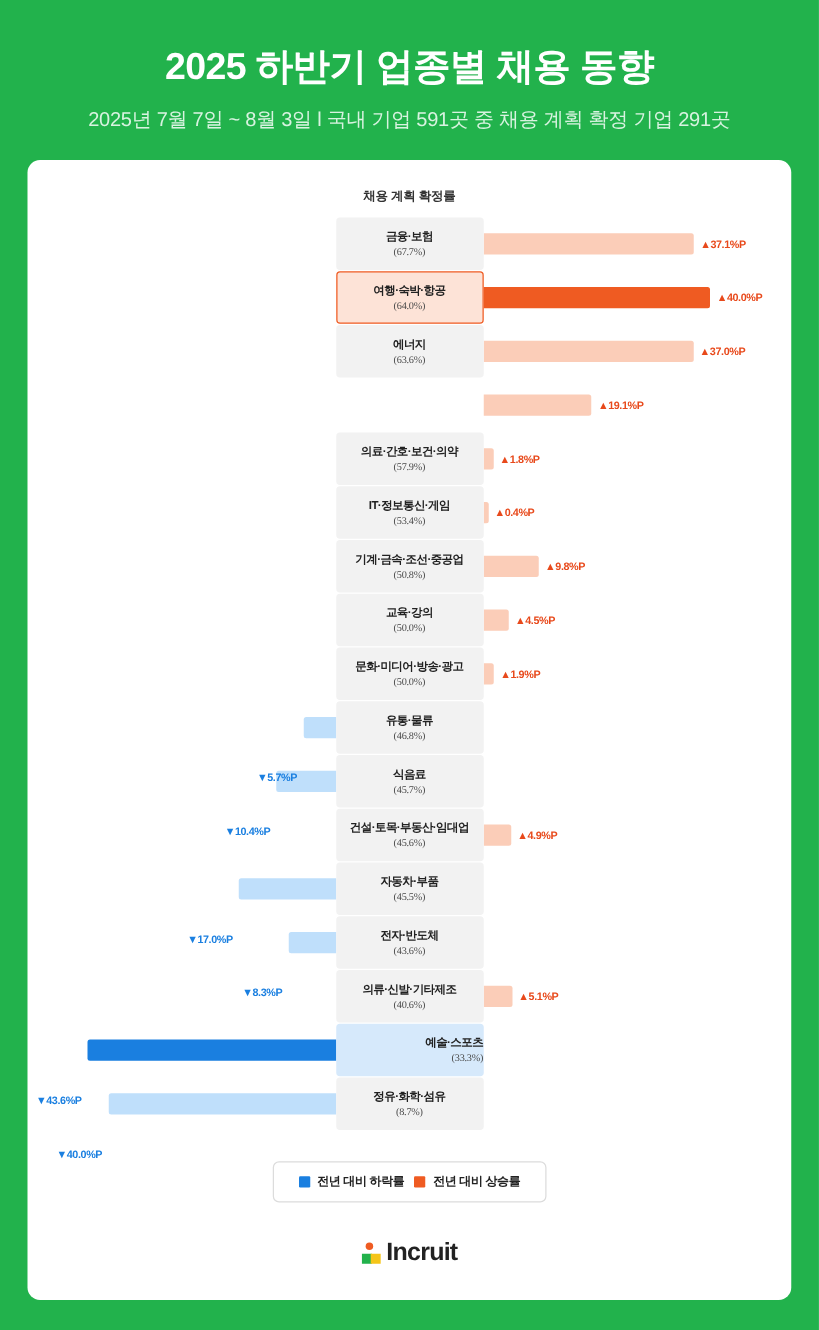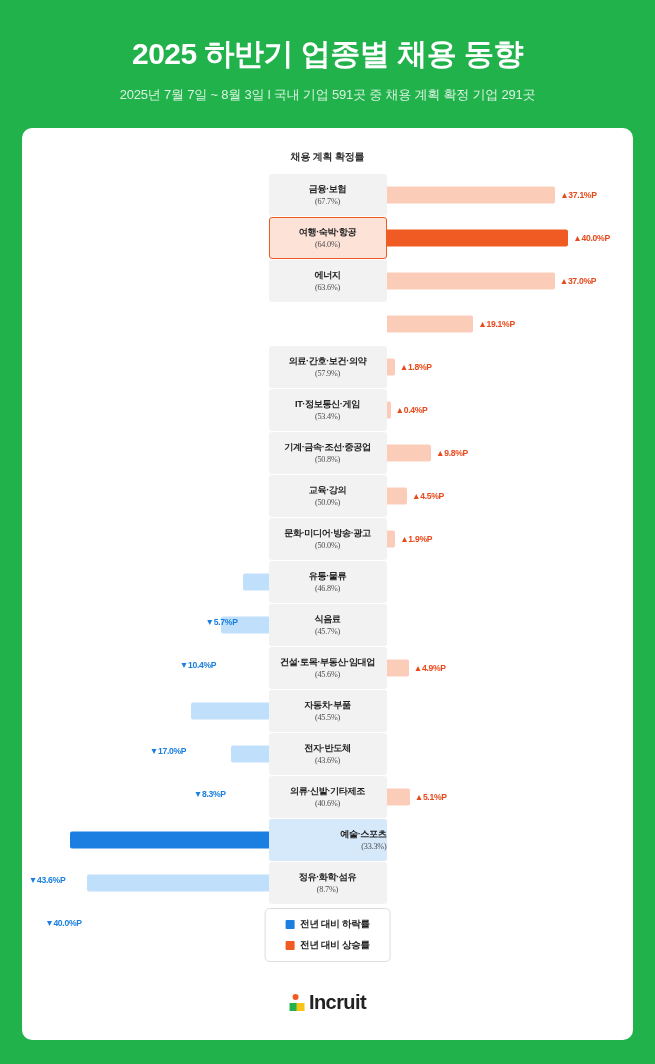--- a/index.html
+++ b/index.html
@@ -27,21 +27,21 @@
   }
   .header-title {
     font-size: 30px;
     font-weight: bold;
     color: #ffffff;
     letter-spacing: -0.5px;
     line-height: 1.2;
   }
   .header-sub {
     margin-top: 14px;
-    font-size: 13px;
+    font-size: 16px;
     color: #d8f3e0;
     letter-spacing: -0.2px;
   }
   
   .card {
     position: absolute;
     left: 22px;
     top: 128px;
     width: 611px;
     height: 912px;
@@ -151,21 +151,20 @@
     left: 50%;
     transform: translateX(-50%);
     bottom: 78px;
     display: flex;
     align-items: center;
     gap: 8px;
     border: 1px solid #dcdcdc;
     border-radius: 5px;
     padding: 9px 20px;
     background: #ffffff;
-    flex-direction: column;
   }
   .legend-item {
     display: flex;
     align-items: center;
     gap: 6px;
     font-size: 9.6px;
     color: #222222;
     letter-spacing: -0.3px;
     font-weight: bold;
   }

